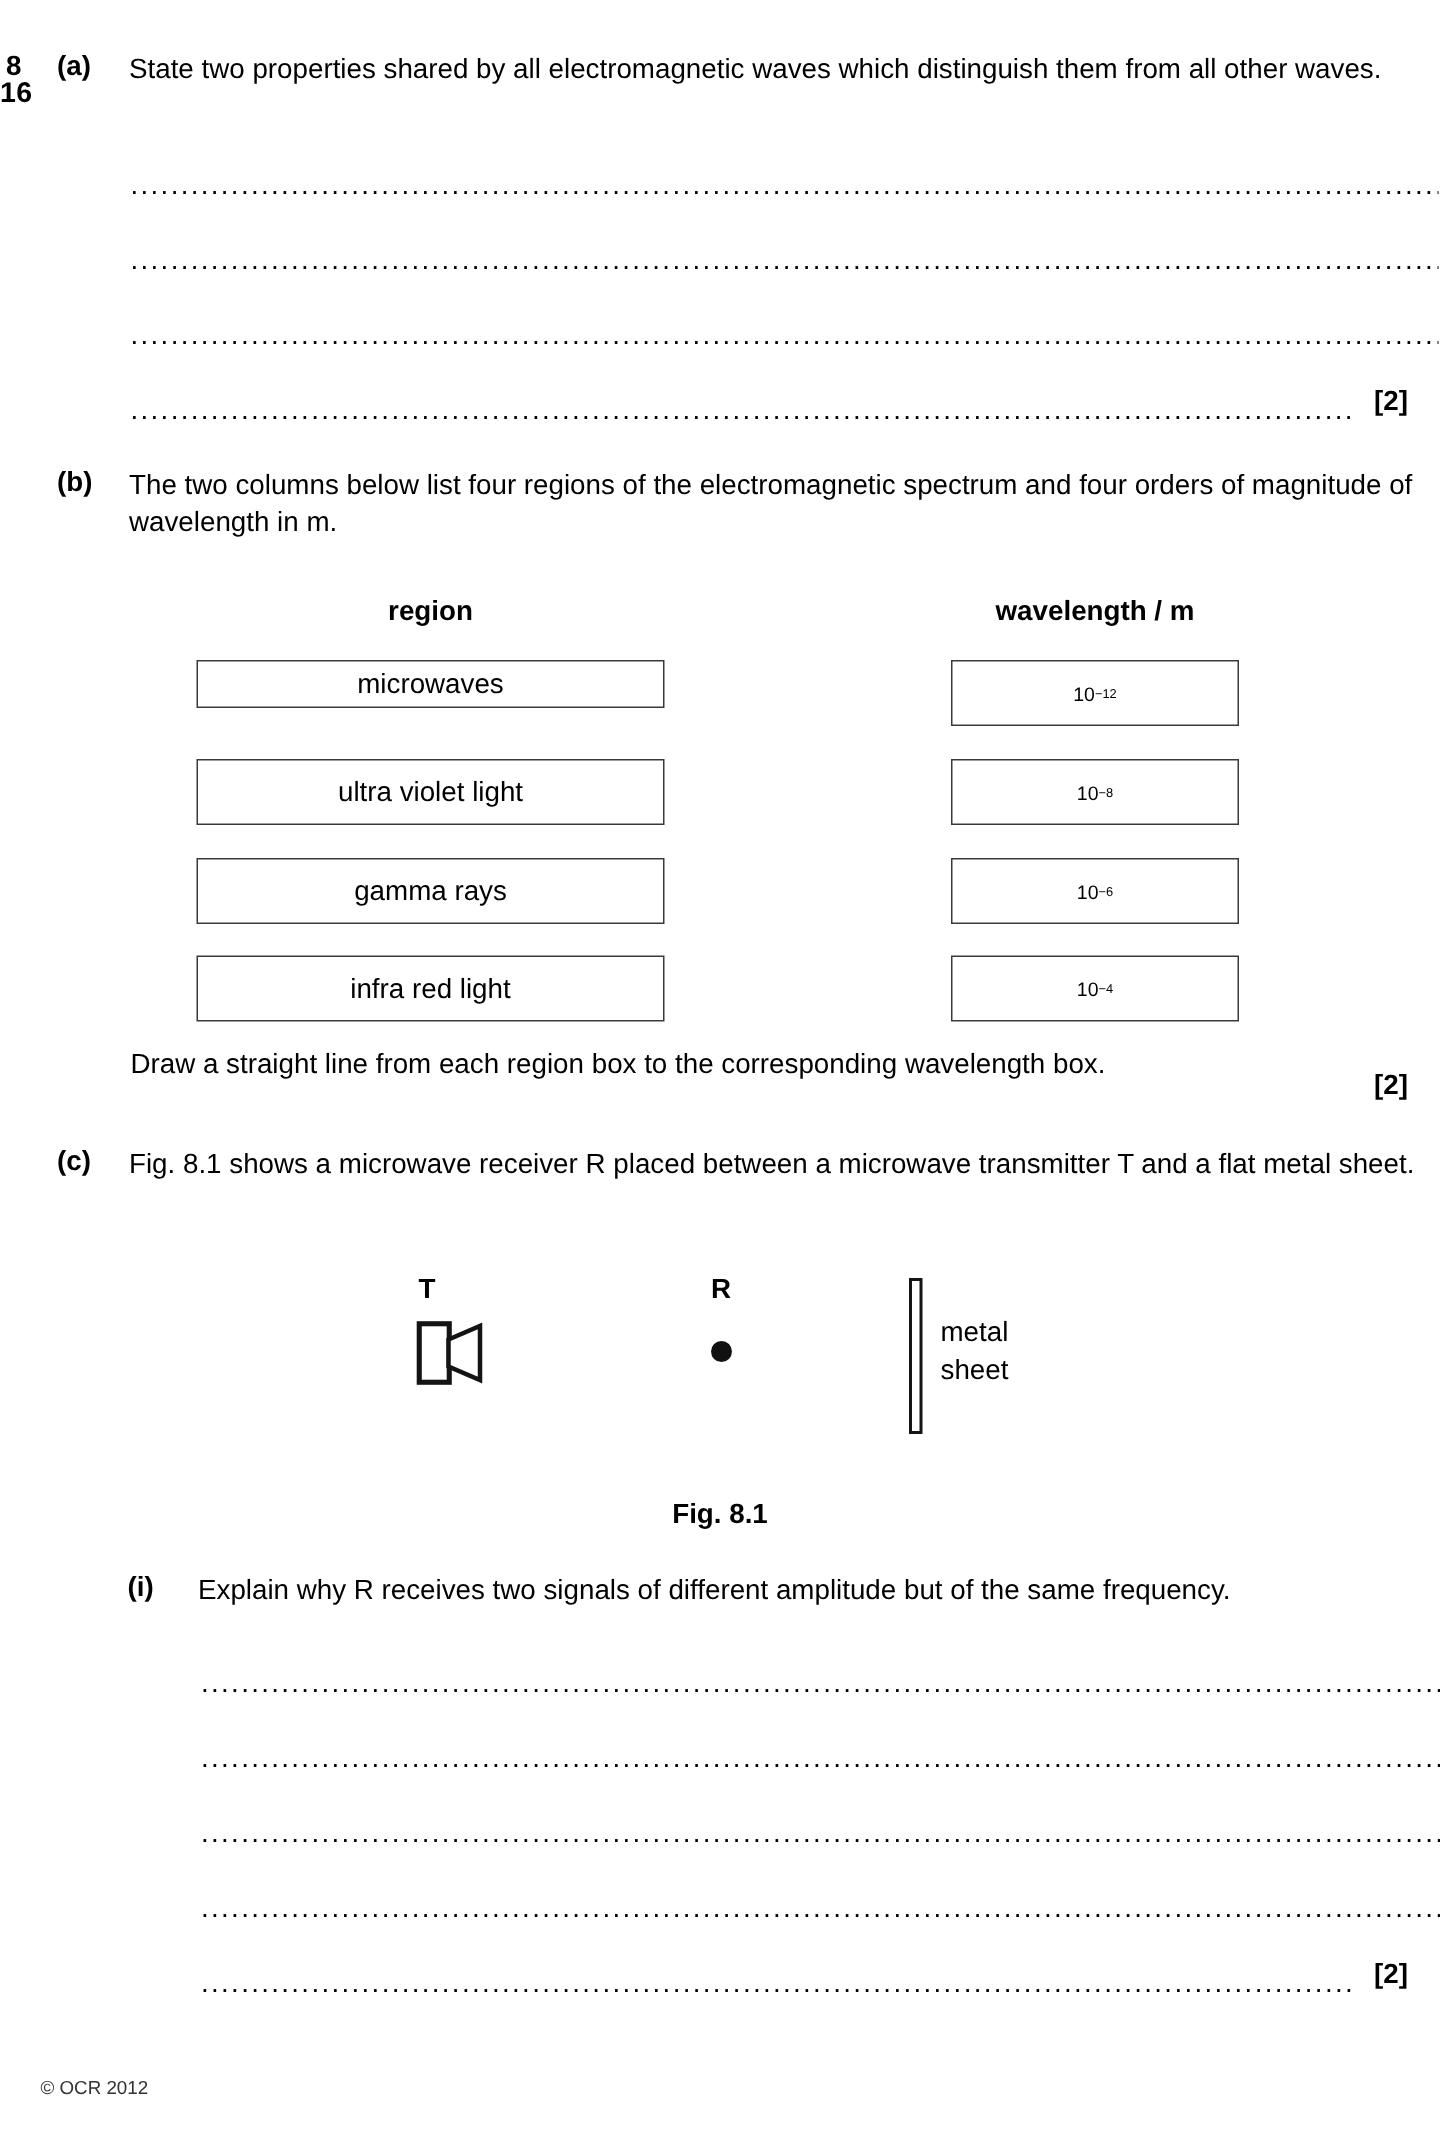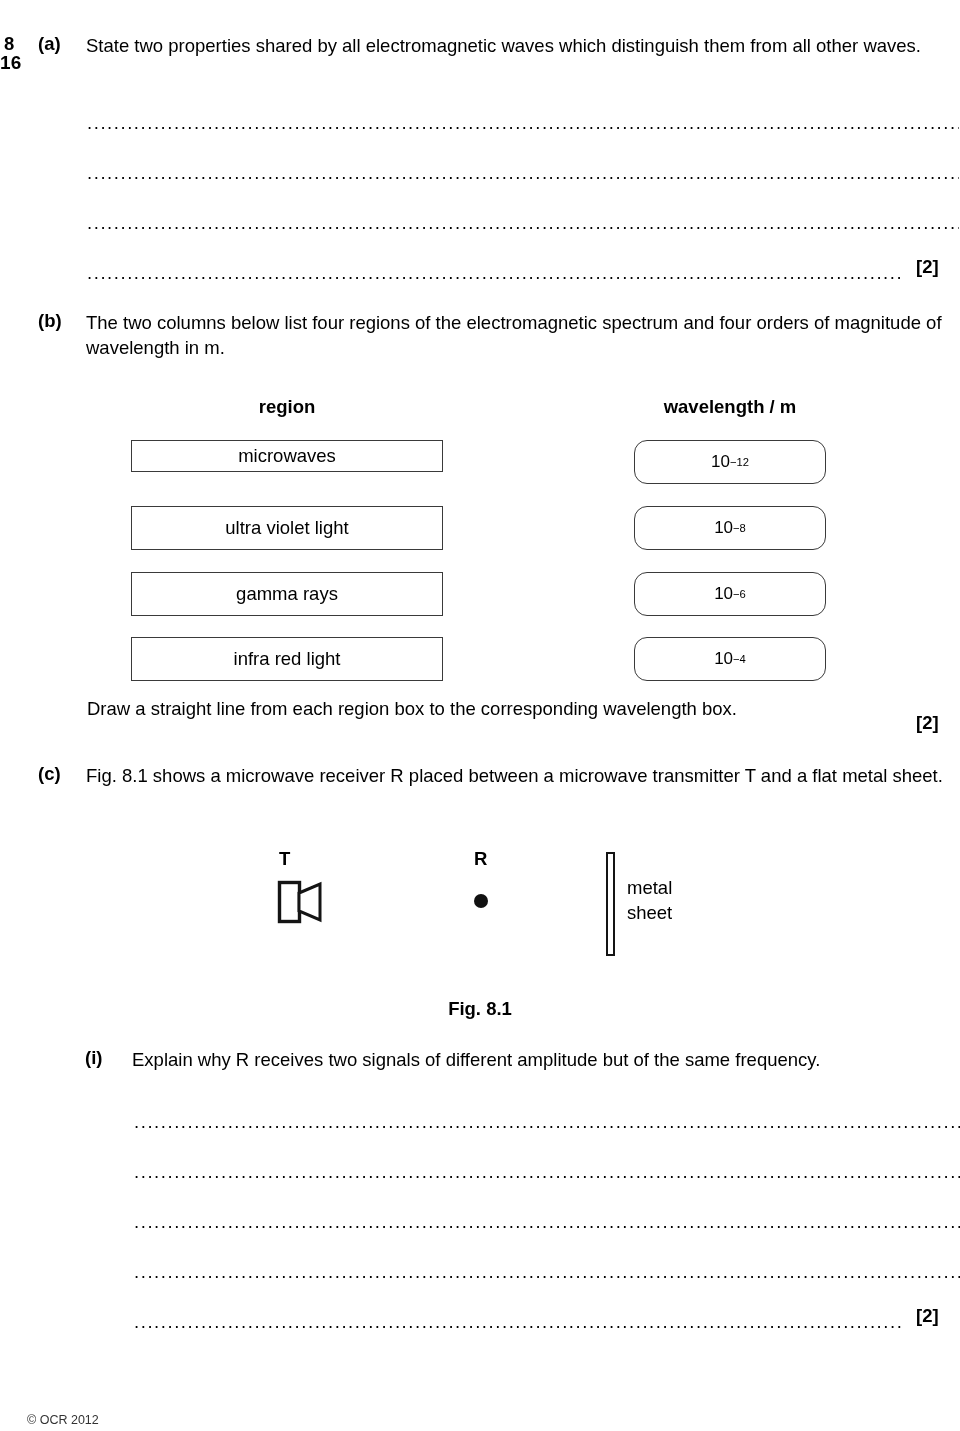--- a/index.html
+++ b/index.html
@@ -84,21 +84,21 @@
   .match-box {
     position: absolute;
     border: 1.4px solid #3a3a3a;
     background: #ffffff;
     box-sizing: border-box;
     display: flex;
     align-items: center;
     justify-content: center;
     font-size: 18.5px;
   }
-  .match-box.wave { font-size: 17px; border-radius: 13px; }
+  .match-box.wave { font-size: 13px; }
   .match-box sup {
     font-size: 0.66em;
     vertical-align: super;
     line-height: 0;
   }
   .fig-label {
     position: absolute;
     font-size: 18.5px;
     font-weight: bold;
   }
@@ -142,21 +142,21 @@
     width: 960px;
     text-align: center;
     font-size: 18.5px;
     font-weight: bold;
   }
 
   
   .footer {
     position: absolute;
     left: 27px;
-    bottom: 4px;
+    bottom: 32px;
     font-size: 12.5px;
     color: #333333;
   }
 </style>
 </head>
 <body>
 
 <div class="page-number">16</div>
 
 <div class="q-block" style="left:4px; top:33px; width:950px;">

